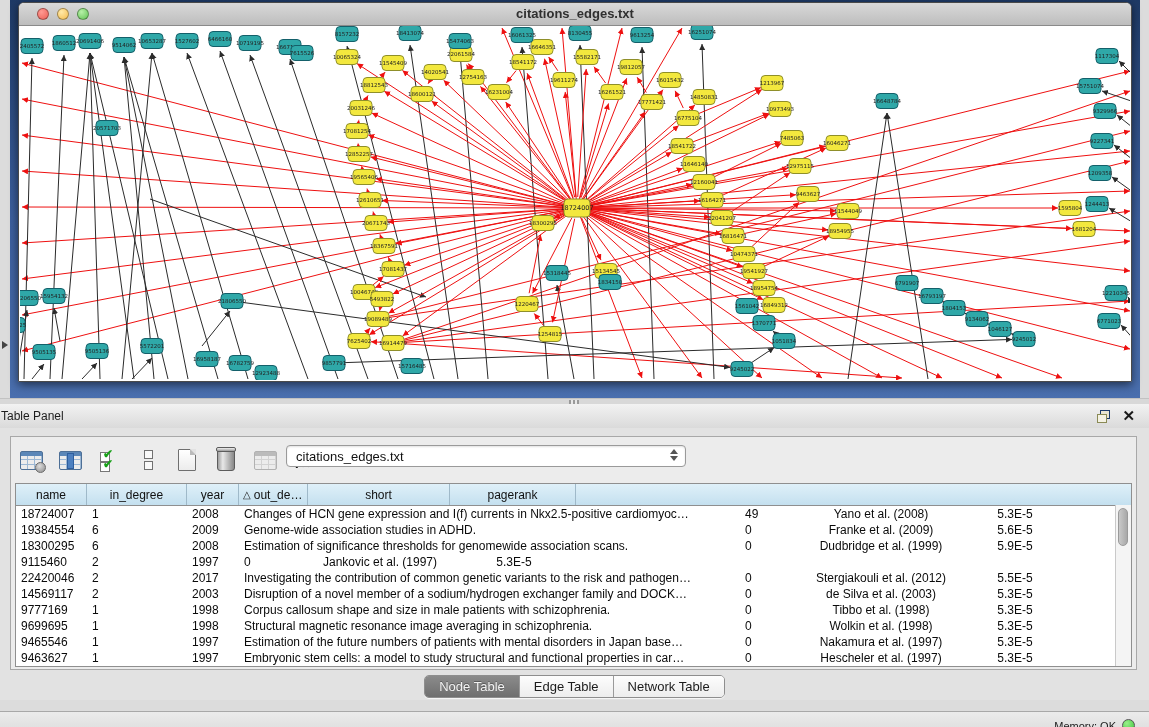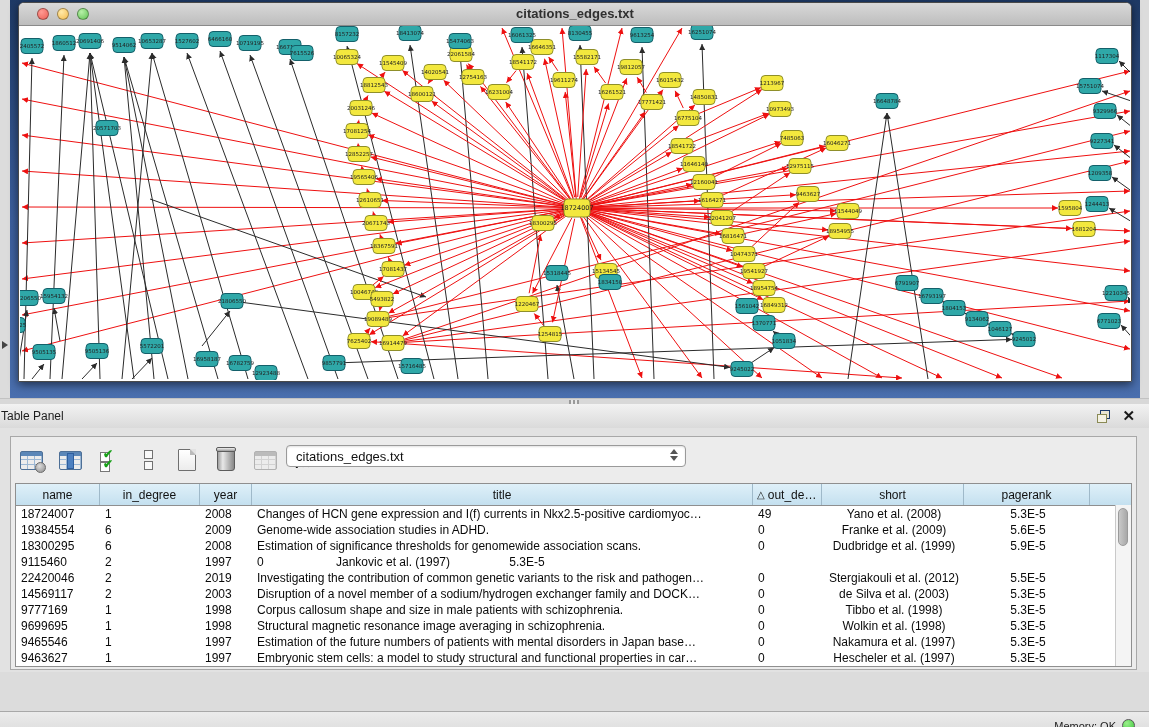--- a/index.html
+++ b/index.html
@@ -85,21 +85,21 @@
   .thead{display:flex;height:21px;background:linear-gradient(#dff0f9,#c4e0ef);
          border-bottom:1px solid #8f8f8f;font-size:12px;color:#111;}
   .th{box-sizing:border-box;border-right:1px solid #9fb9c9;display:flex;align-items:center;justify-content:center;
       overflow:hidden;white-space:nowrap;}
   .th.sorted{justify-content:flex-start;padding-left:4px;}
   .tri{font-size:10px;margin-right:3px;color:#222;}
   .trow{display:flex;height:16px;font-size:12px;color:#0a0a0a;}
   .td{box-sizing:border-box;padding:0 3px 0 5px;overflow:hidden;white-space:nowrap;line-height:16px;}
   .td.c{text-align:center;}
   
-  .w0{width:84px;} .w1{width:100px;} .w2{width:52px;} .w3{width:501px;}
+  .w0{width:71px;} .w1{width:100px;} .w2{width:52px;} .w3{width:501px;}
   .w4{width:69px;} .w5{width:142px;} .w6{width:126px;} .wfill{flex:1;border-right:none;}
   .vscroll{position:absolute;right:0;top:21px;bottom:0;width:15px;background:#f4f4f4;border-left:1px solid #c9c9c9;}
   .vthumb{position:absolute;left:2px;top:3px;width:10px;height:38px;border-radius:5px;
           background:linear-gradient(90deg,#c9c9c9,#a8a8a8);border:1px solid #9a9a9a;box-sizing:border-box;}
 
   
   .tabs-row{position:absolute;left:0;top:672px;width:1149px;height:28px;background:#e2e2e2;
             display:flex;align-items:center;justify-content:center;}
   .seg{display:flex;height:21px;border:1px solid #8e8e8e;border-radius:5px;overflow:hidden;
        box-shadow:0 1px 0 rgba(255,255,255,.7);}
@@ -593,21 +593,20 @@
             <i class="up"></i>
             <i class="down"></i>
           </span>
       </div>
 
       <div class="dtable">
         <div class="thead" id="thead">
             <div class="th w0">name</div>
             <div class="th w1">in_degree</div>
             <div class="th w2">year</div>
-            <div class="th w3">title</div>
             <div class="th w4 sorted"><span class="tri">△</span>out_de…</div>
             <div class="th w5">short</div>
             <div class="th w6">pagerank</div>
             <div class="th wfill"></div>
           </div>
         <div id="tbody">
             <div class="trow">
               <div class="td w0">18724007</div>
               <div class="td w1">1</div>
               <div class="td w2">2008</div>
@@ -638,21 +637,21 @@
               <div class="td w0">9115460</div>
               <div class="td w1">2</div>
               <div class="td w2">1997</div>
               <div class="td w4">0</div>
               <div class="td w5 c">Jankovic et al. (1997)</div>
               <div class="td w6 c">5.3E-5</div>
             </div>
             <div class="trow">
               <div class="td w0">22420046</div>
               <div class="td w1">2</div>
-              <div class="td w2">2019</div>
+              <div class="td w2">2017</div>
               <div class="td w3">Investigating the contribution of common genetic variants to the risk and pathogen…</div>
               <div class="td w4">0</div>
               <div class="td w5 c">Stergiakouli et al. (2012)</div>
               <div class="td w6 c">5.5E-5</div>
             </div>
             <div class="trow">
               <div class="td w0">14569117</div>
               <div class="td w1">2</div>
               <div class="td w2">2003</div>
               <div class="td w3">Disruption of a novel member of a sodium/hydrogen exchanger family and DOCK…</div>
@@ -697,20 +696,27 @@
               <div class="td w6 c">5.3E-5</div>
             </div>
           </div>
         <div class="vscroll">
           <div class="vthumb"></div>
         </div>
       </div>
     </div>
   </div>
 
+  <div class="tabs-row">
+    <div class="seg" id="seg">
+        <div class="tab active">Node Table</div>
+        <div class="tab">Edge Table</div>
+        <div class="tab">Network Table</div>
+      </div>
+  </div>
 
   <div class="statusbar">
     <div class="mem">
       <span>Memory: OK</span>
       <span class="memdot"></span>
     </div>
   </div>
 </div>
 
 </body></html>

